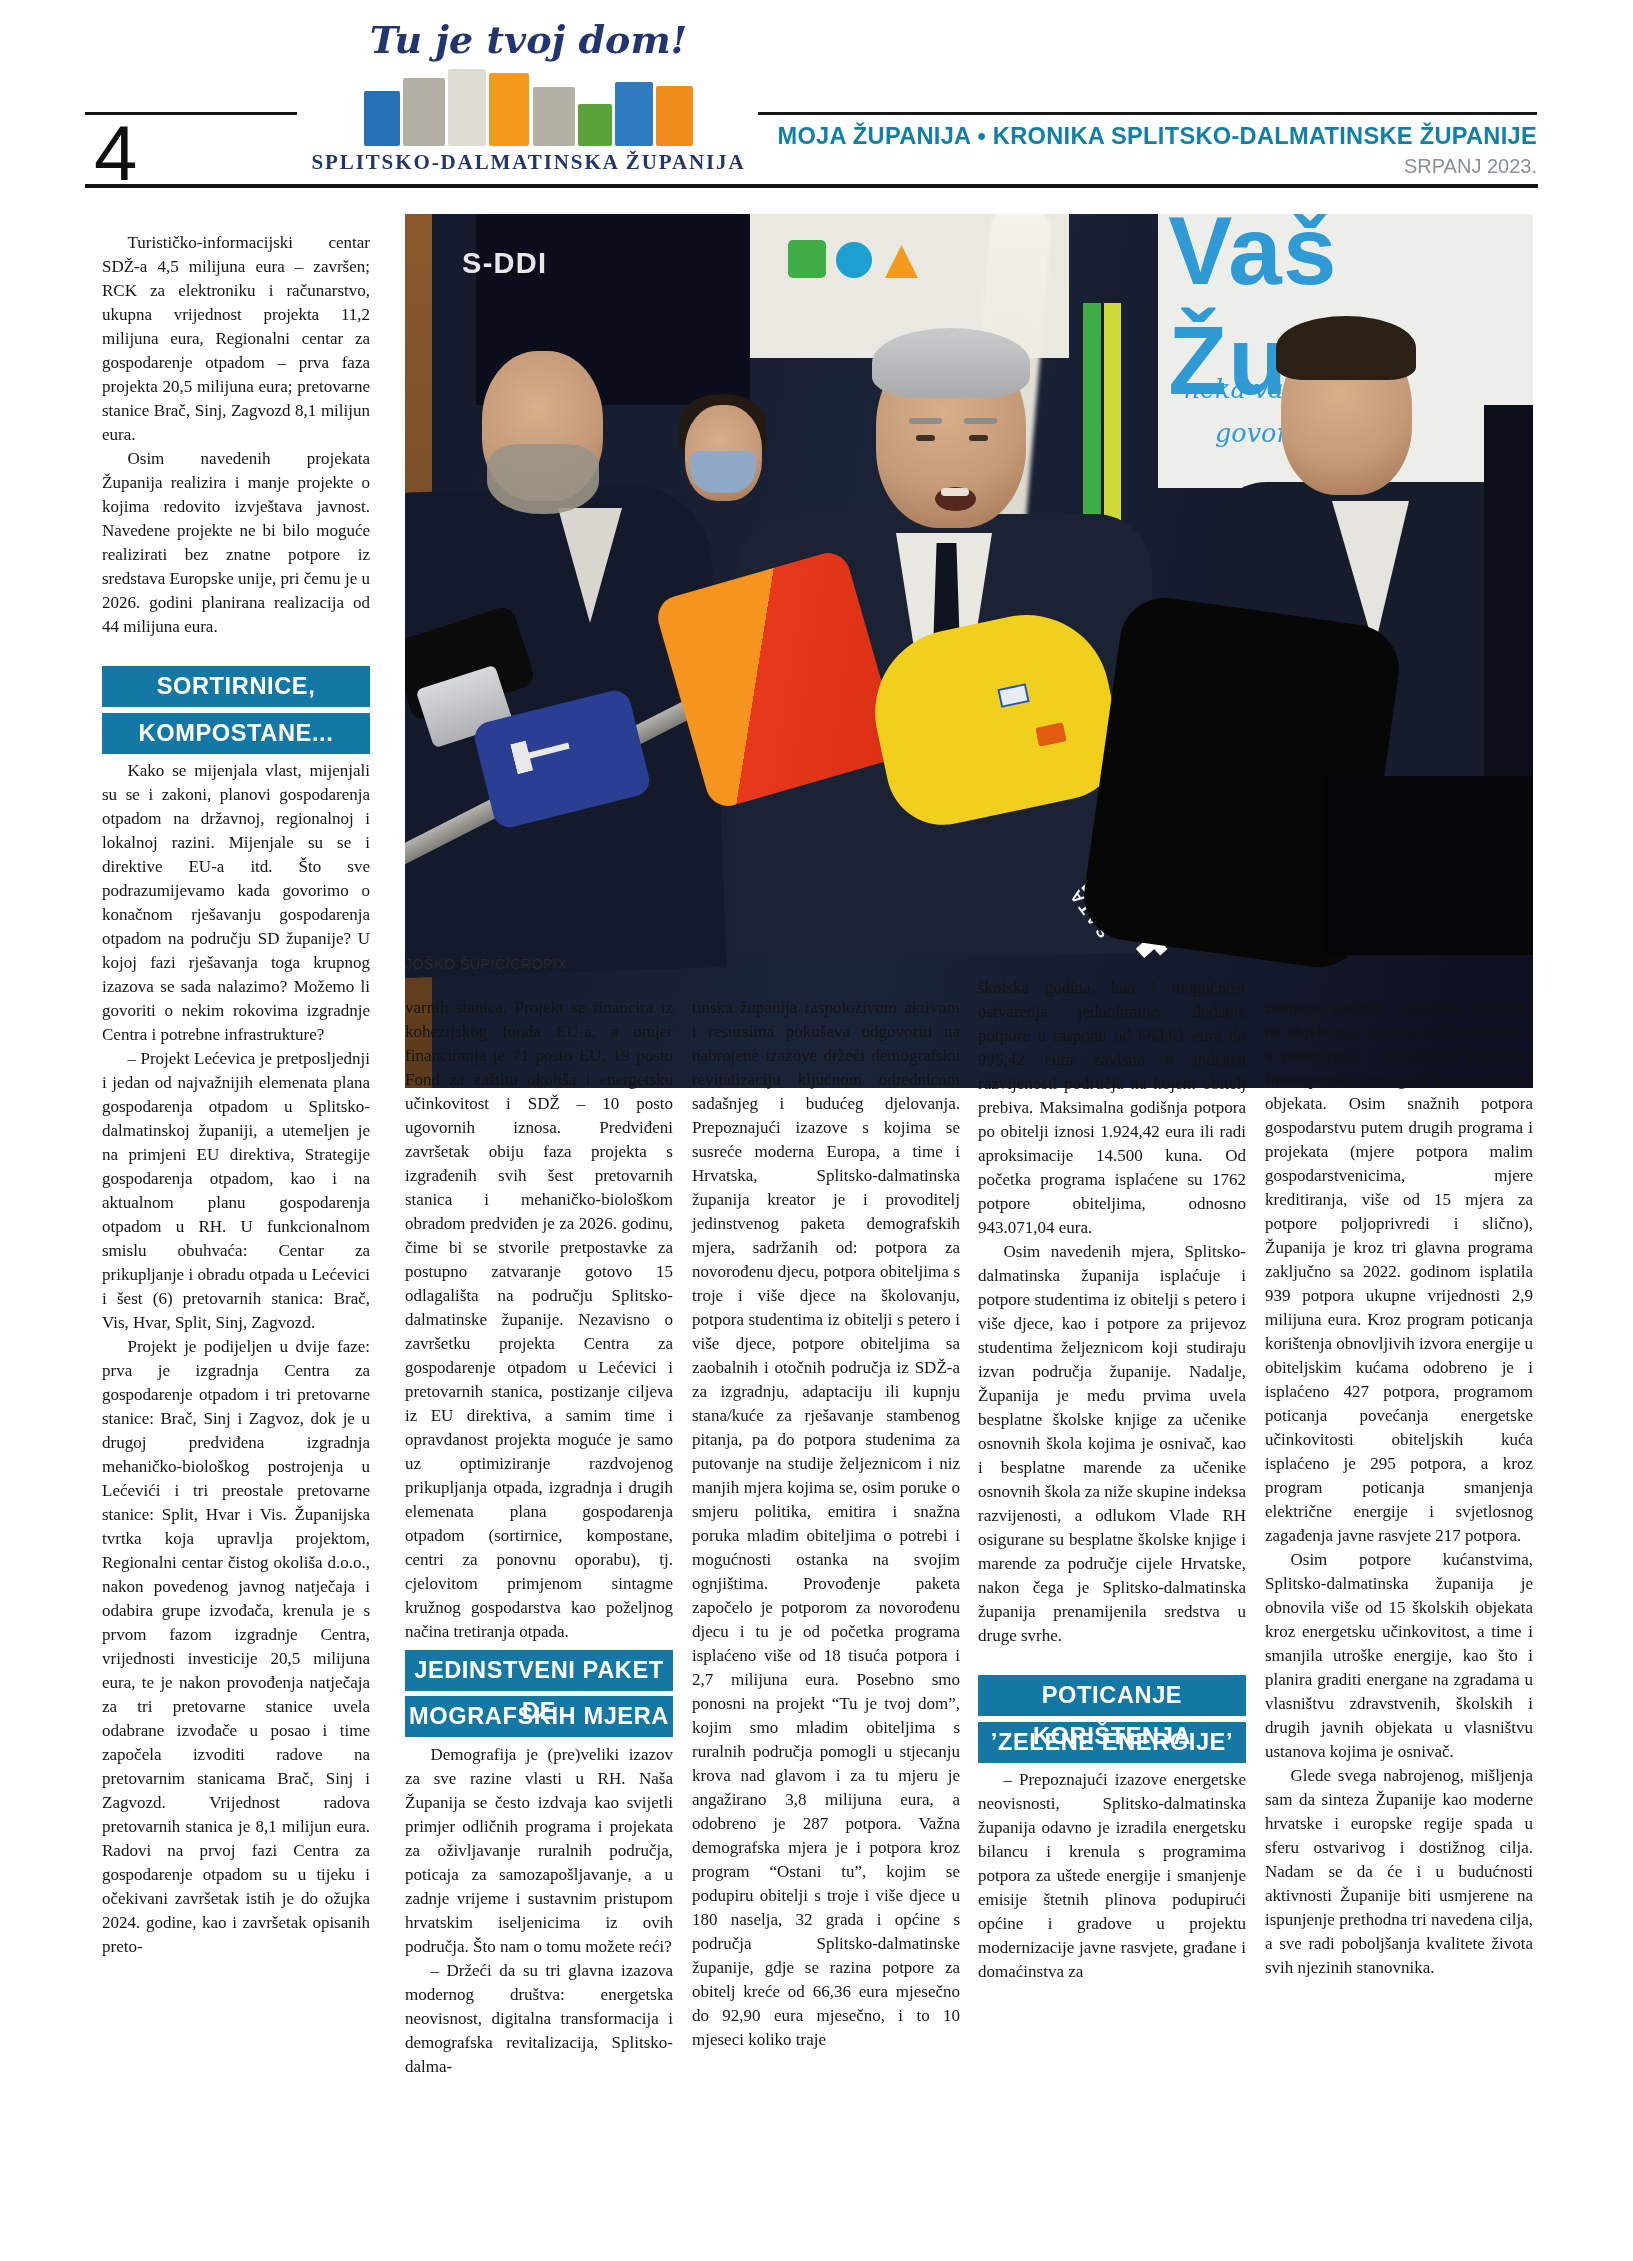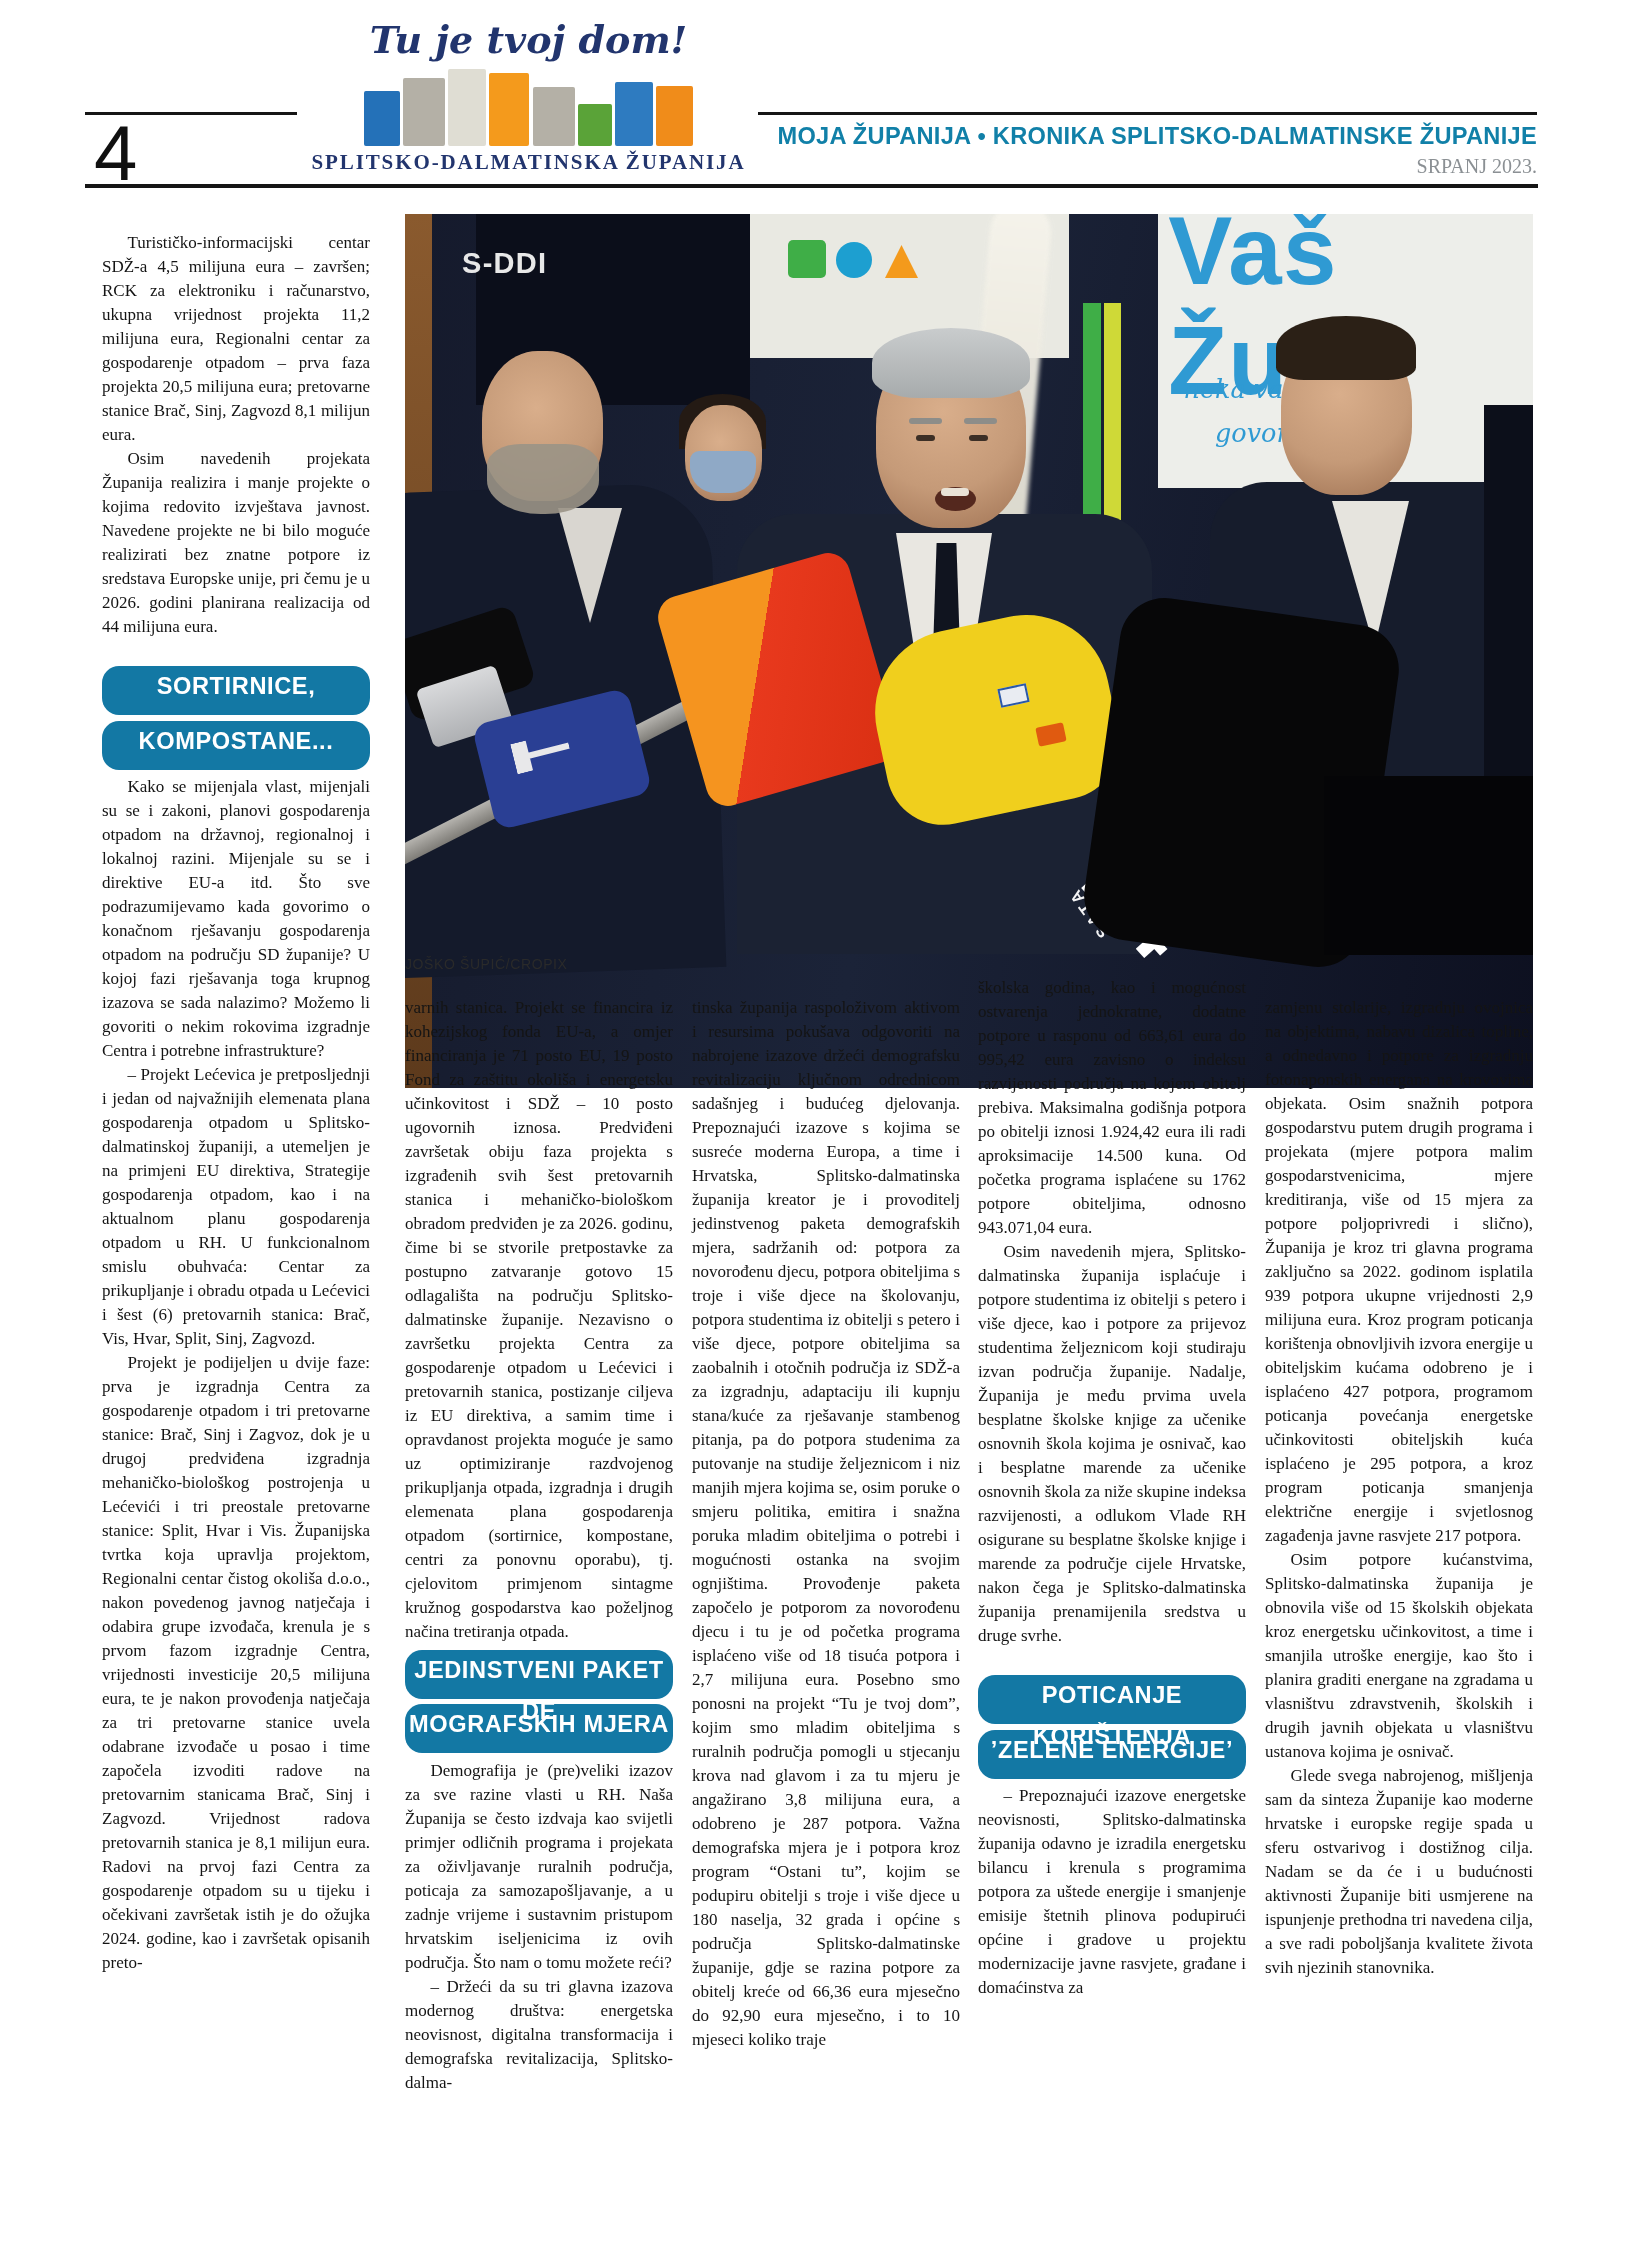--- a/index.html
+++ b/index.html
@@ -28,34 +28,34 @@
   .lb4{width:40px;height:73px;background:#f49a1c;}
   .lb5{width:42px;height:59px;background:#b4b0a6;}
   .lb6{width:34px;height:42px;background:#5aa338;}
   .lb7{width:38px;height:64px;background:#2e7bc0;}
   .lb8{width:37px;height:60px;background:#f08c1a;}
   .logo-name{font-family:"Liberation Serif",serif;font-weight:bold;font-size:21px;
              letter-spacing:1.9px;color:var(--c-navy);}
   .masthead{position:absolute;right:96px;top:123px;text-align:right;}
   .masthead-title{font-family:"Liberation Sans",sans-serif;font-weight:bold;font-size:23.6px;
                   color:var(--c-teal);letter-spacing:0.3px;}
-  .masthead-date{font-family:Liberation Serif, serif;font-size:20px;color:var(--c-date);margin-top:5.1px;}
+  .masthead-date{font-family:Liberation Sans, sans-serif;font-size:20px;color:var(--c-date);margin-top:5.1px;}
   
   .col{position:absolute;width:268px;text-align:justify;font-size:17px;line-height:24px;}
   .col-1{left:102px;top:231px;height:1953px;}
   .col-2{left:405px;top:996px;height:1174px;}
   .col-3{left:692px;top:996px;height:1174px;}
   .col-4{left:978px;top:976px;height:1174px;}
   .col-5{left:1265px;top:996px;height:1174px;}
   .seg{margin:0;}
   .seg-p{text-indent:25.5px;}
   .seg-cont{text-indent:0;}
   .seg-sub{background:var(--c-accent);color:#fff;text-indent:0;text-align:center;
            font-family:"Liberation Sans",sans-serif;font-weight:bold;font-size:23.6px;
-           line-height:41px;height:49px;letter-spacing:0.6px;margin:5.7px 0;border-radius:17px;}
+           line-height:41px;height:41px;letter-spacing:0.6px;margin:5.7px 0;}
   .seg-p + .seg-sub{margin-top:27px;}
   
   .photo{position:absolute;left:405px;top:214px;width:1128px;height:874px;overflow:hidden;
          background:linear-gradient(100deg,#151a2c 0%,#1b2338 45%,#0d1020 100%);}
   .photo *{position:absolute;}
   .ph-doorframe{left:0;top:0;width:27px;height:100%;background:linear-gradient(#8a5a2e,#5d3a1c);}
   .ph-curtain{left:27px;top:0;width:45px;height:100%;background:linear-gradient(#61241ा4,#4a1710);}
   .ph-window-left{left:71px;top:0;width:274px;height:191px;background:#0b0e1a;}
   .ph-sddi{left:57px;top:33px;color:#e8e8e8;font-family:"Liberation Sans",sans-serif;
            font-weight:bold;font-size:29px;letter-spacing:1.3px;}

